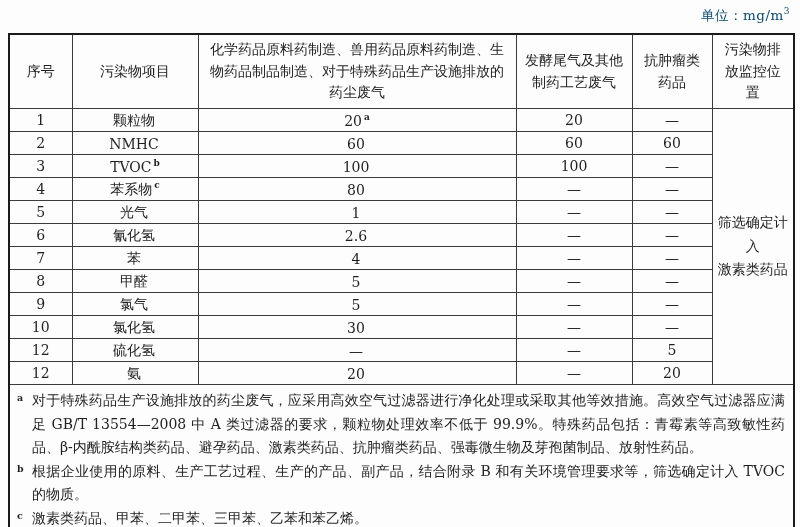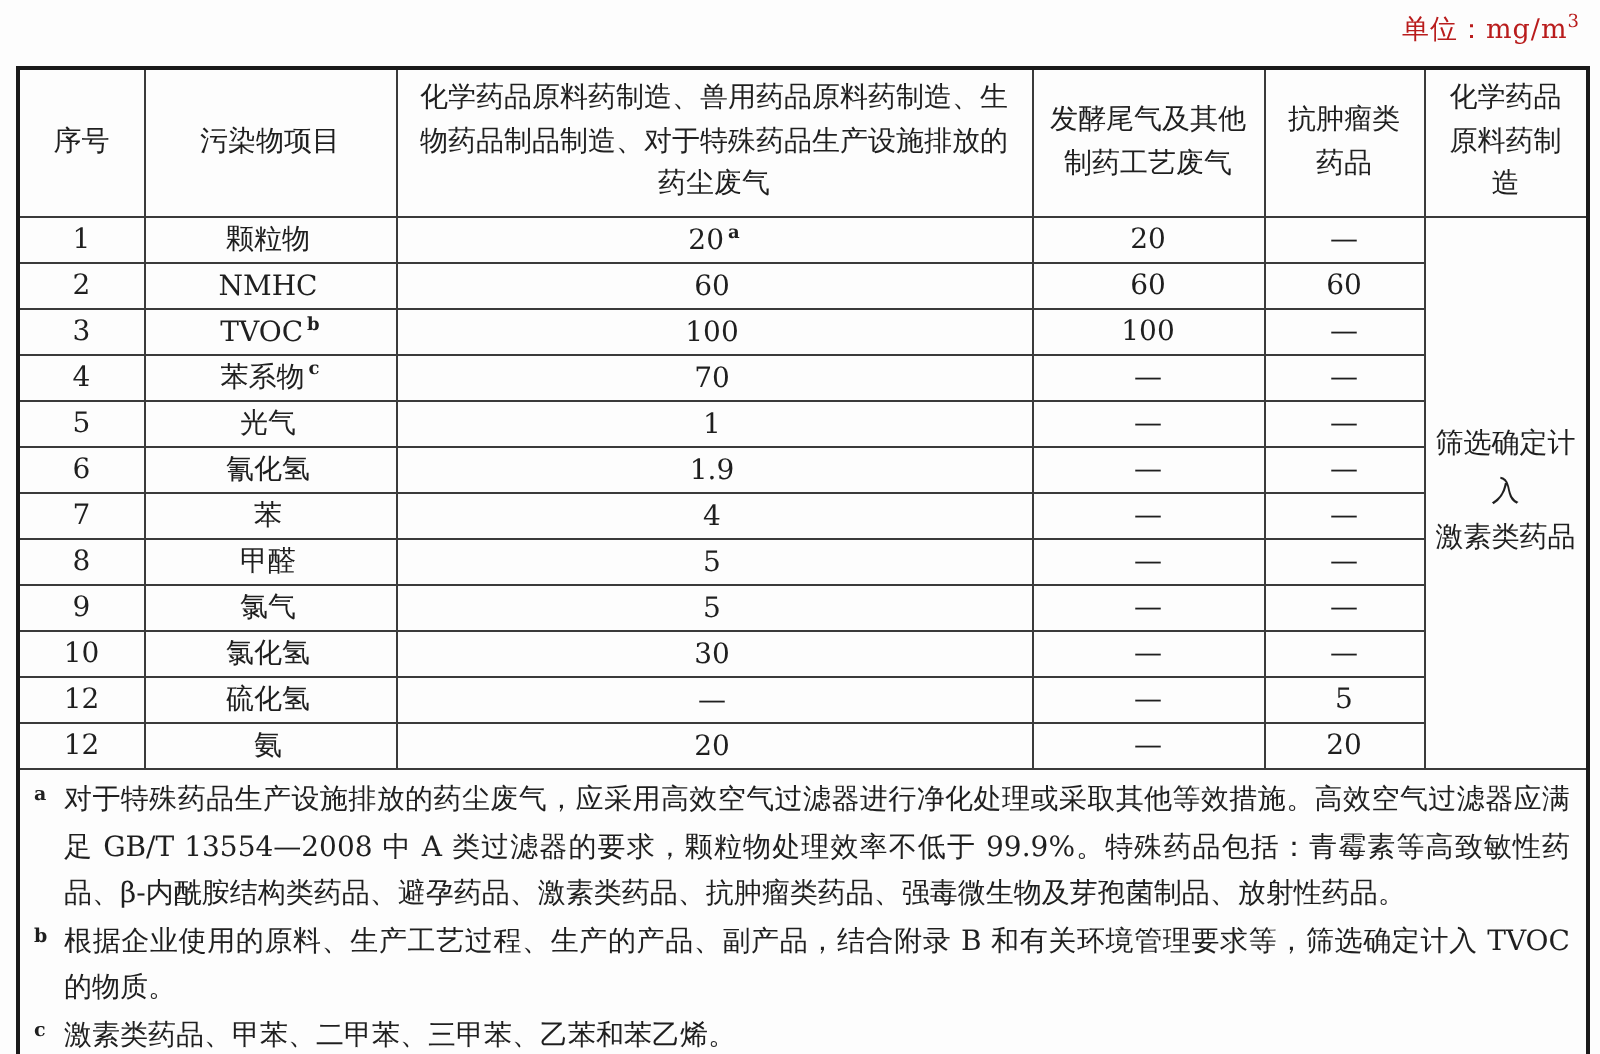--- a/index.html
+++ b/index.html
@@ -14,21 +14,21 @@
     width: 800px;
     height: 527px;
     background: #fdfdfd;
     overflow: hidden;
   }
   .unit-label {
     position: absolute;
     top: 6px;
     right: 10px;
     font-size: 13.5px;
-    color: #b91c1c;
+    color: #0c4a6e;
     letter-spacing: 0.5px;
   }
   .unit-label sup { font-size: 9px; }
   table.limits {
     position: absolute;
     left: 8px;
     top: 33px;
     width: 785px;
     border-collapse: collapse;
     table-layout: fixed;
@@ -100,21 +100,21 @@
         <col class="c5">
         <col class="c6">
     </colgroup>
     <thead>
       <tr class="header-row">
         <th>序号</th>
         <th>污染物项目</th>
         <th>化学药品原料药制造、兽用药品原料药制造、生物药品制品制造、对于特殊药品生产设施排放的药尘废气</th>
         <th class="hdr-narrow">发酵尾气及其他制药工艺废气</th>
         <th class="hdr-narrow">抗肿瘤类药品</th>
-        <th class="hdr-narrow">化学药品原料药制造</th>
+        <th class="hdr-narrow">污染物排放监控位置</th>
       </tr>
     </thead>
     <tbody>
       <tr class="data-row">
         <td>1</td>
         <td><span>颗粒物</span><sup class="mark"></sup></td>
         <td><span>20</span><sup class="mark">a</sup></td>
         <td>20</td>
         <td>—</td>
         <td class="monitoring-cell" rowspan="12">
@@ -132,35 +132,35 @@
       <tr class="data-row">
         <td>3</td>
         <td><span>TVOC</span><sup class="mark">b</sup></td>
         <td><span>100</span><sup class="mark"></sup></td>
         <td>100</td>
         <td>—</td>
       </tr>
       <tr class="data-row">
         <td>4</td>
         <td><span>苯系物</span><sup class="mark">c</sup></td>
-        <td><span>70</span><sup class="mark"></sup></td>
+        <td><span>80</span><sup class="mark"></sup></td>
         <td>—</td>
         <td>—</td>
       </tr>
       <tr class="data-row">
         <td>5</td>
         <td><span>光气</span><sup class="mark"></sup></td>
         <td><span>1</span><sup class="mark"></sup></td>
         <td>—</td>
         <td>—</td>
       </tr>
       <tr class="data-row">
         <td>6</td>
         <td><span>氰化氢</span><sup class="mark"></sup></td>
-        <td><span>1.9</span><sup class="mark"></sup></td>
+        <td><span>2.6</span><sup class="mark"></sup></td>
         <td>—</td>
         <td>—</td>
       </tr>
       <tr class="data-row">
         <td>7</td>
         <td><span>苯</span><sup class="mark"></sup></td>
         <td><span>4</span><sup class="mark"></sup></td>
         <td>—</td>
         <td>—</td>
       </tr>

